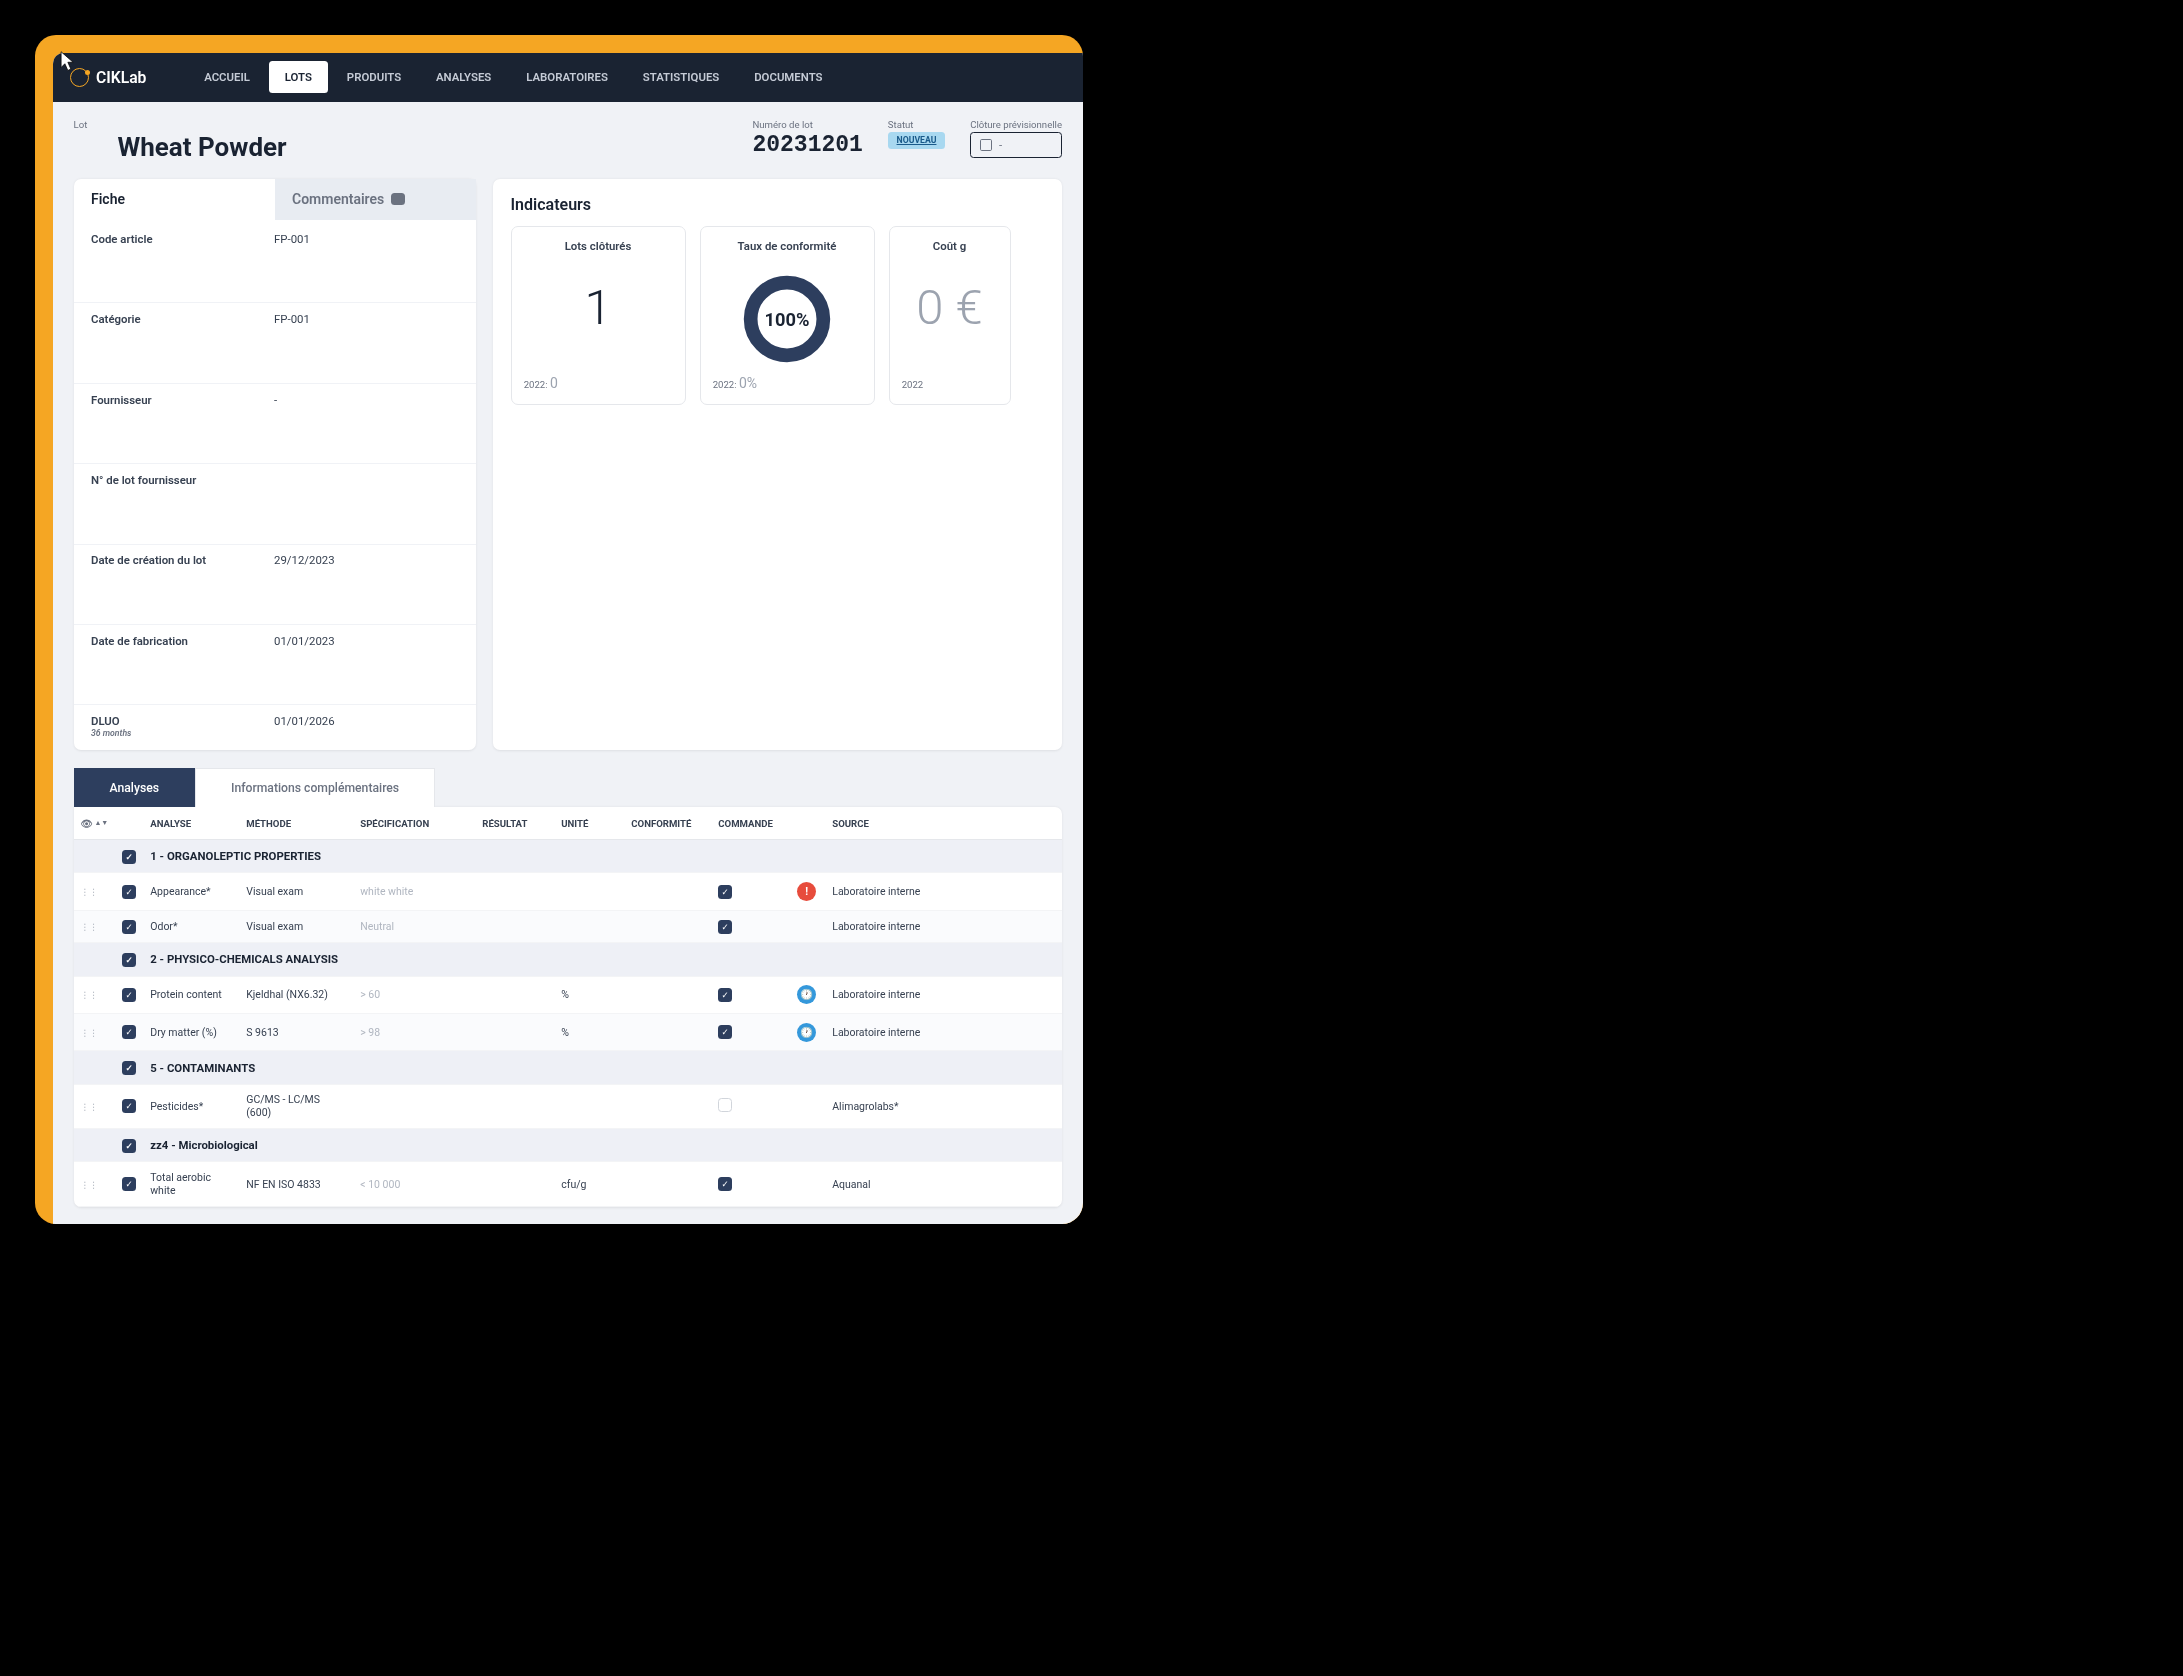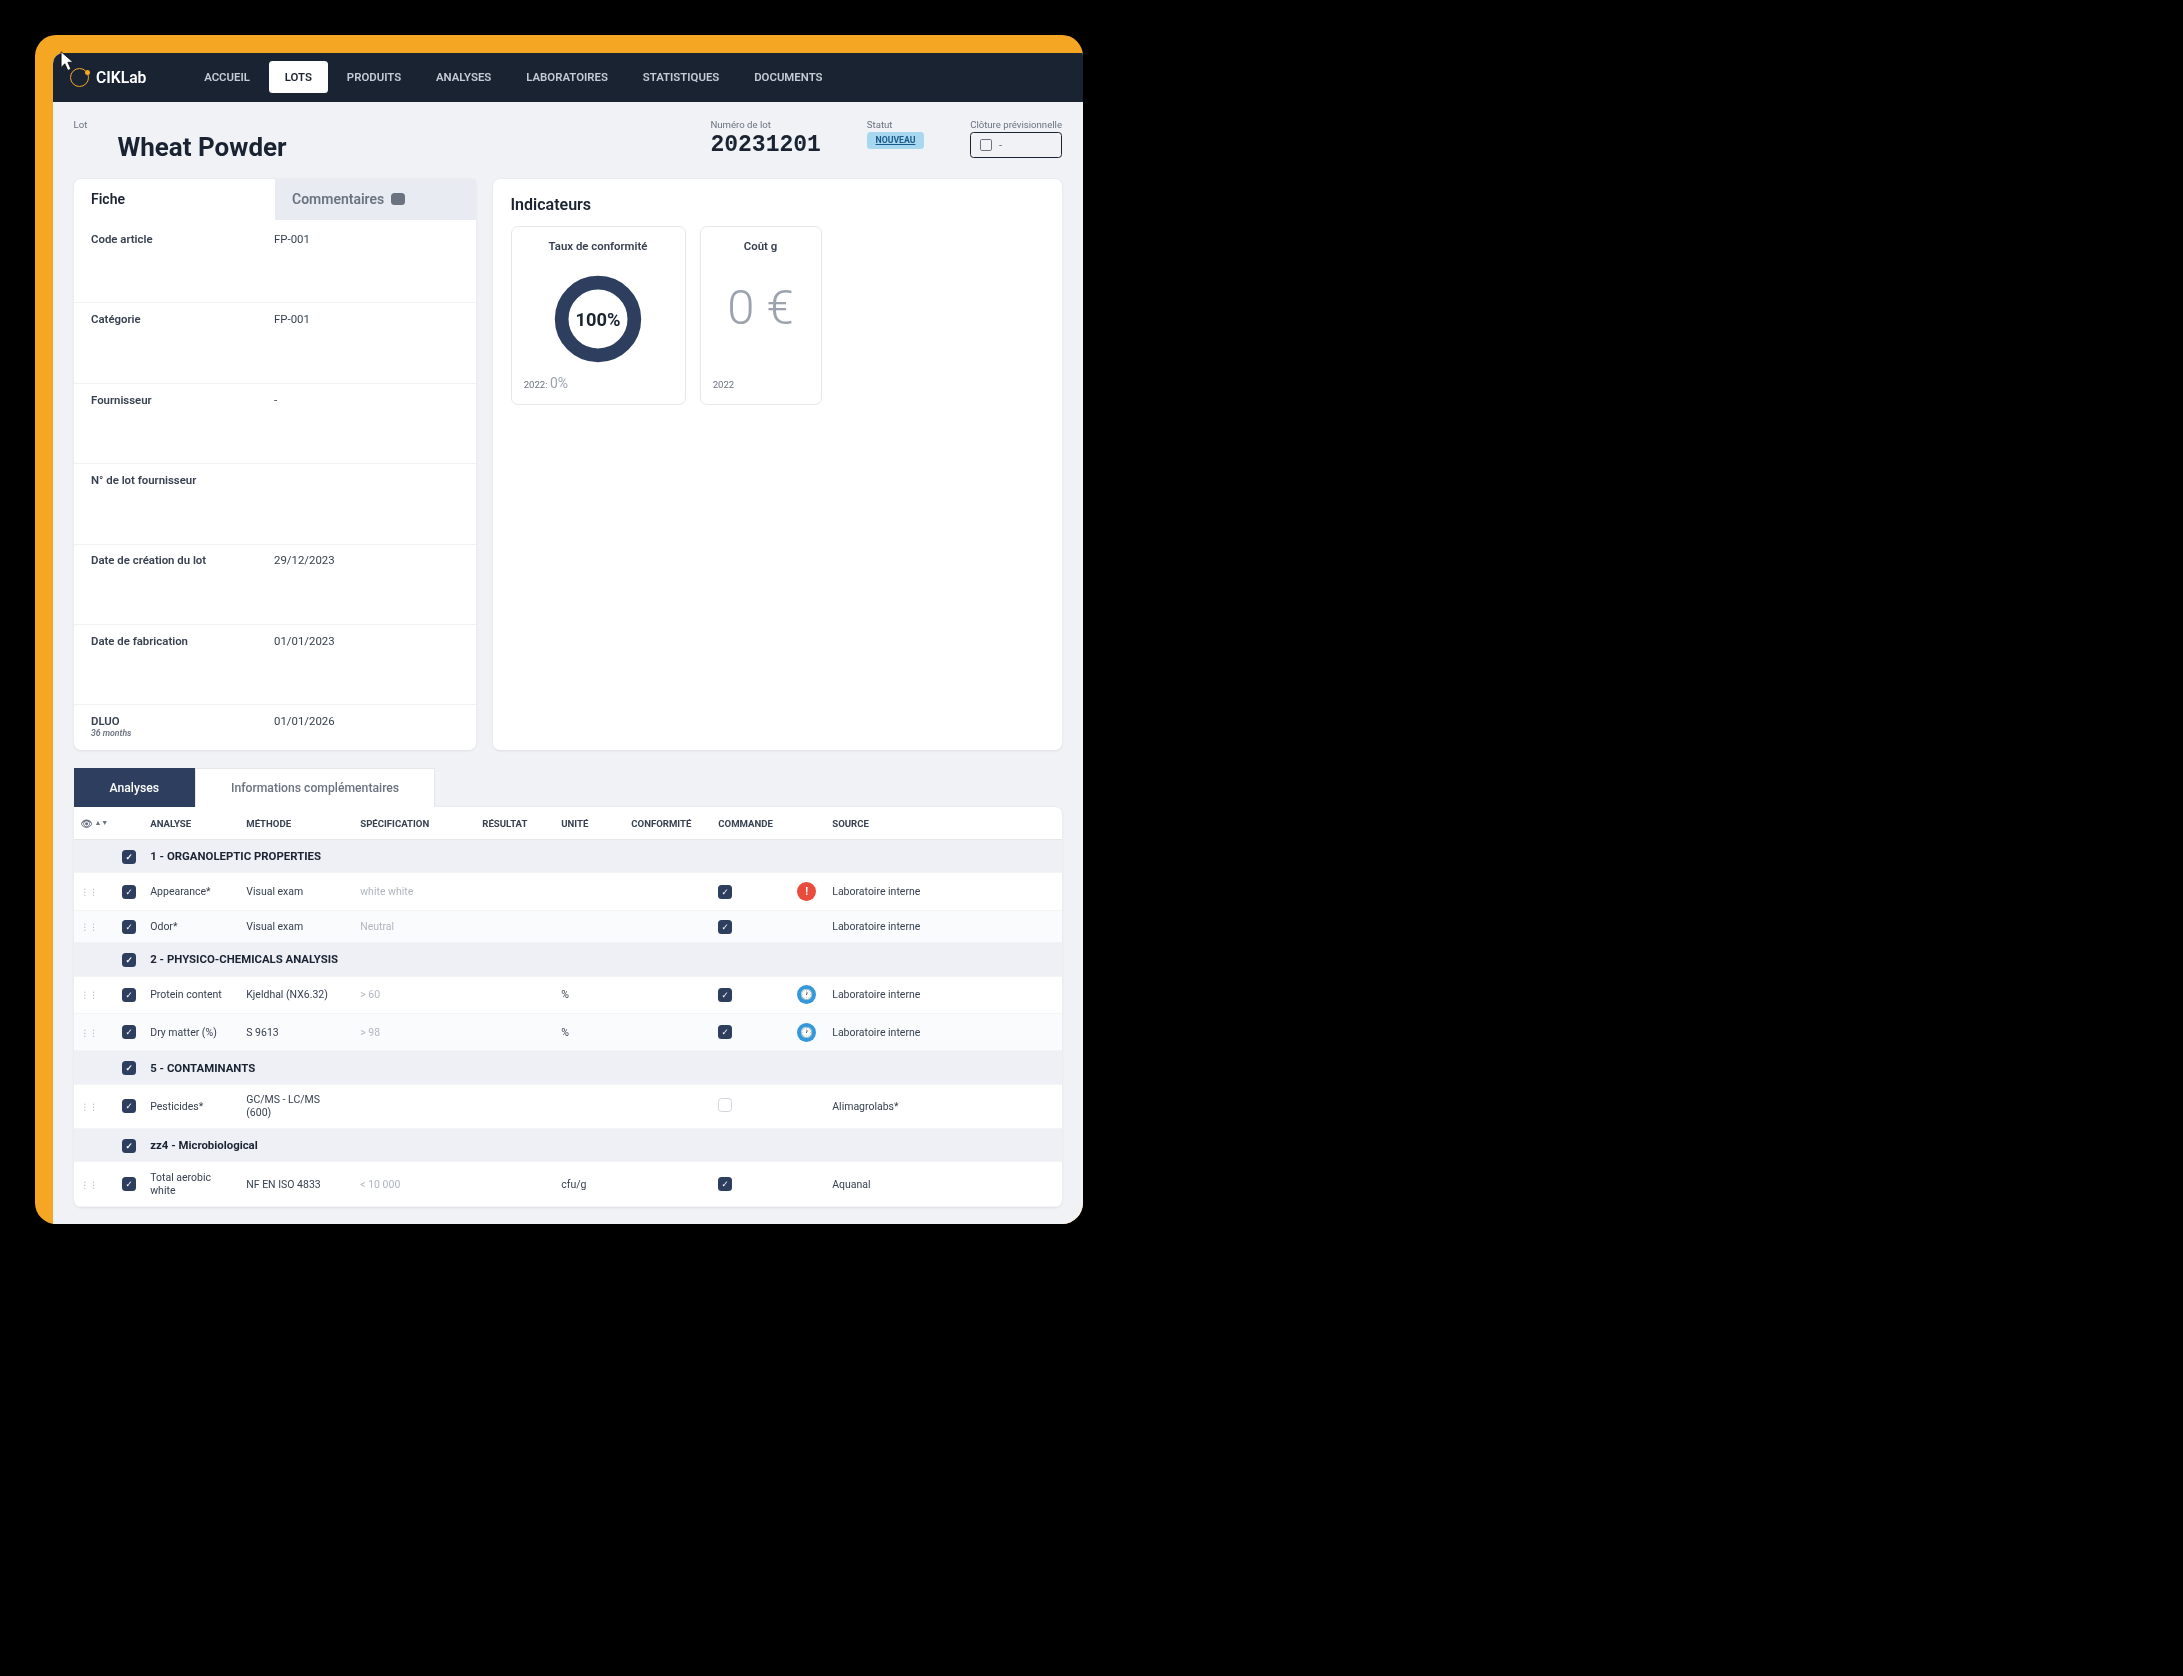--- a/index.html
+++ b/index.html
@@ -7,21 +7,21 @@
 .outer-card { background: #f5a623; border-radius: 21px; padding: 17.5px 0 0 17.5px; max-width: 1048px; position: relative; overflow: hidden; }
 .app-window { background: #f0f2f6; border-radius: 10.5px 0 0 0; overflow: hidden; }
 .topbar { background: #1a2332; color: #fff; display: flex; align-items: center; padding: 0 17.5px; height: 49px; gap: 7px; }
 .logo { display: flex; align-items: center; gap: 7px; font-weight: 600; font-size: 15.7px; margin-right: 35px; }
 .logo-icon { width: 19px; height: 19px; border: 1.7px solid #f5a623; border-radius: 50%; position: relative; }
 .logo-icon::after { content: ''; position: absolute; width: 5.2px; height: 5.2px; background: #f5a623; border-radius: 50%; right: -1.7px; top: 1.7px; }
 .nav { display: flex; gap: 3.5px; }
 .nav-item { padding: 8.7px 15.7px; font-size: 11.4px; font-weight: 600; cursor: pointer; border-radius: 3.5px; color: #c5cbd6; }
 .nav-item.active { background: #fff; color: #1a2332; }
 .content { padding: 17.5px 21px; }
-.header-row { display: flex; gap: 46px; align-items: flex-start; margin-bottom: 17.5px; }
+.header-row { display: flex; gap: 25px; align-items: flex-start; margin-bottom: 17.5px; }
 .header-block { display: flex; flex-direction: column; }
 .header-label { font-size: 9.6px; color: #6b7280; margin-bottom: 1.7px; }
 .header-value-large { font-size: 26px; font-weight: 700; color: #1a2332; margin-left: 44px; }
 .header-value-med { font-size: 23px; font-weight: 700; color: #1a2332; font-family: Liberation Mono, monospace; }
 .badge-new { background: #a8d8f0; color: #1a5a8a; font-size: 8.7px; font-weight: 700; padding: 3.5px 8.7px; border-radius: 3.5px; text-decoration: underline; }
 .date-picker { display: flex; align-items: center; gap: 7px; border: 0.9px solid #1a2332; border-radius: 3.5px; padding: 5.2px 26px 5.2px 8.7px; font-size: 11.4px; color: #6b7280; min-width: 61px; }
 .cal-icon { width: 12.2px; height: 12.2px; border: 1.3px solid #6b7280; border-radius: 1.7px; position: relative; }
 .main-row { display: flex; gap: 17.5px; margin-bottom: 17.5px; }
 .card { background: #fff; border-radius: 7px; box-shadow: 0 0.9px 2.6px rgba(0,0,0,0.08); }
 .fiche-card { flex: 0 0 402px; }
@@ -153,20 +153,25 @@
                 <div class="fiche-label">DLUO<div class="fiche-sub">36 months</div></div>
                 <div>01/01/2026</div>
               </div>
             </div>
         </div>
 
         <div class="card indic-card">
           <div class="indic-title">Indicateurs</div>
           <div class="indic-grid" id="indic-grid">
               <div class="indic-box">
+                <div class="indic-box-title">Lots clôturés</div>
+                <div class="indic-big">1</div>
+                <div class="indic-foot">2022: <span class="indic-foot-val">0</span></div>
+              </div>
+              <div class="indic-box">
                 <div class="indic-box-title">Taux de conformité</div>
                 <svg class="donut" viewBox="0 0 42 42">
                   <circle cx="21" cy="21" r="15.9" fill="none" stroke="#2d3e5e" stroke-width="6"></circle>
                   <text x="21" y="24" text-anchor="middle" font-size="8" font-weight="700" fill="#1a2332">100%</text>
                 </svg>
                 <div class="indic-foot">2022: <span class="indic-foot-val">0%</span></div>
               </div>
               <div class="indic-box cut">
                 <div class="indic-box-title">Coût g</div>
                 <div class="indic-big" style="color: rgb(156, 163, 175);">0 €</div>

